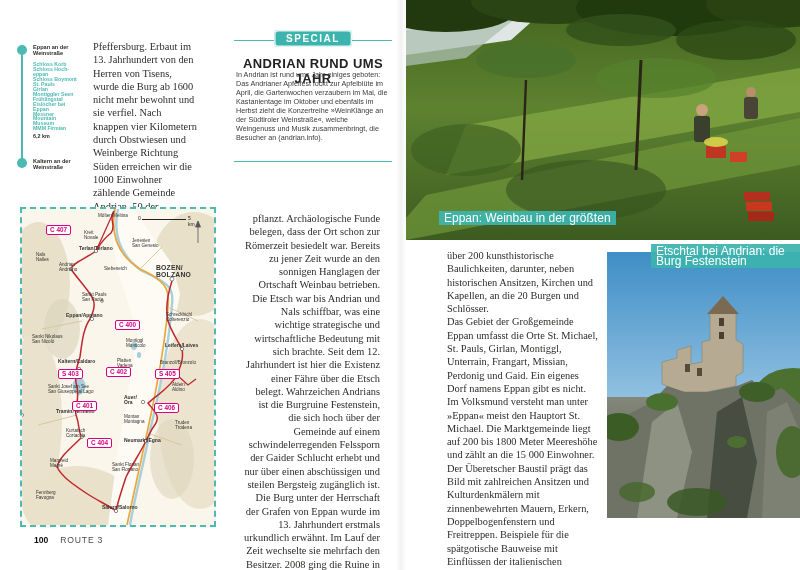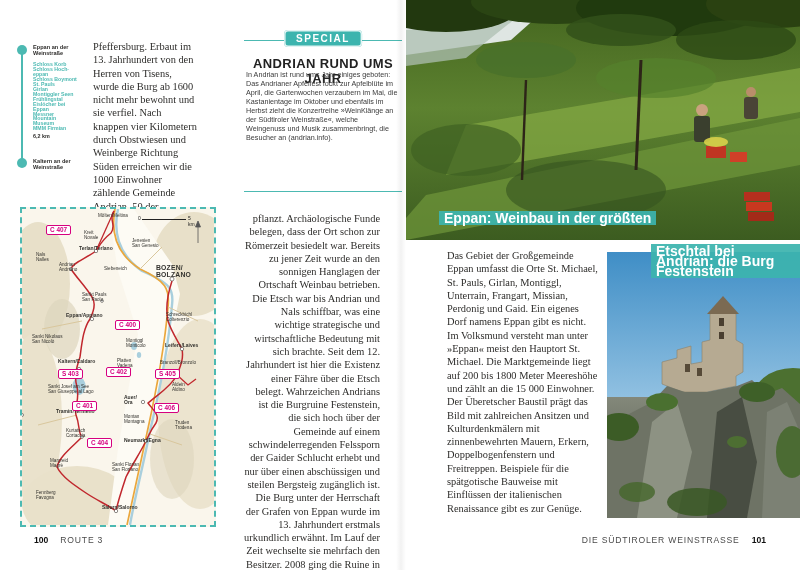--- a/index.html
+++ b/index.html
@@ -16,21 +16,21 @@
   .sb-head{position:absolute;left:33px;width:52px;font-size:5.6px;line-height:6.4px;font-weight:bold;color:#2e2d2b;}
   .sb-list{position:absolute;left:33px;top:62px;width:48px;font-size:5.2px;line-height:4.95px;color:#4cb9b2;font-weight:bold;}
   .sb-list div{margin:0;}
   .sb-dist{position:absolute;left:33px;top:133px;font-size:5.4px;font-weight:bold;color:#2e2d2b;}
 
   
   .col1{position:absolute;left:93px;top:40px;width:104px;font-size:10.4px;line-height:13.3px;
         text-align:left;color:#2e2d2b;}
 
   
-  .special{position:absolute;left:244px;top:30px;width:158px;height:162px;}
+  .special{position:absolute;left:234px;top:30px;width:158px;height:132px;}
   .sp-rule-top{position:absolute;left:0;top:10px;width:100%;height:1px;background:#4cb9b2;}
   .sp-rule-bot{position:absolute;left:0;bottom:0;width:100%;height:1px;background:#4cb9b2;}
   .sp-badge{position:absolute;left:50%;top:0;transform:translateX(-50%);background:#3cb4ae;color:#fff;
             font-size:10px;font-weight:bold;letter-spacing:1.5px;padding:3px 12px;border-radius:4px;
             box-shadow:inset 0 0 0 1.5px rgba(255,255,255,.85);}
   .sp-title{position:absolute;left:0;top:26px;width:100%;text-align:center;font-size:13px;
             font-weight:bold;letter-spacing:.4px;color:#222;}
   .sp-body{position:absolute;left:2px;top:40px;width:152px;font-size:7.2px;line-height:9px;color:#3a3a3a;}
 
   
@@ -50,22 +50,22 @@
   
   .col2{position:absolute;left:228px;top:196px;width:168px;font-size:10.4px;line-height:13.3px;}
   .col2 h3{margin:9px 0 6px 0;font-family:"Liberation Sans",sans-serif;font-size:10.5px;
            letter-spacing:.6px;color:#3ab5ae;font-weight:bold;}
   .col2 p{margin:16px;text-align:right;}
 
   
   .photo-top{position:absolute;left:406px;top:0;width:394px;height:240px;overflow:hidden;}
   .photo-right{position:absolute;left:607px;top:252px;width:193px;height:266px;overflow:hidden;}
   .cap{position:absolute;z-index:5;}
-  .cap span{display:inline-block;background:rgba(60,180,174,.93);color:#fff;font-weight:bold;
-            font-size:14px;line-height:10px;padding:2px 5px;}
+  .cap span{display:inline-block;background:rgba(60,180,174,.93);color:#fff;font-weight:normal;
+            font-size:12px;line-height:10px;padding:2px 5px;}
   .cap1{left:439px;top:211px;}
   .cap1 span{display:block;width:max-content;margin-bottom:1px;}
   .cap2{left:651px;top:244px;}
 
   
   .col3{position:absolute;left:447px;top:249px;width:153px;font-size:10.4px;line-height:13.3px;}
   .col3 p{margin:0;}
 
   
   .foot{position:absolute;top:535px;font-size:8.6px;letter-spacing:.8px;color:#4a4a4a;}
@@ -300,20 +300,18 @@
       <ellipse cx="90" cy="250" rx="30" ry="14" fill="#3a5824" opacity=".85"></ellipse>
       <ellipse cx="30" cy="240" rx="18" ry="10" fill="#45662b" opacity=".8"></ellipse>
       <ellipse cx="130" cy="190" rx="10" ry="6" fill="#4e7231" opacity=".9"></ellipse>
     </svg>
   </div>
   <div class="cap cap2">
     <span>Etschtal bei Andrian: die Burg Festenstein</span>
   </div>
 
   <div class="col3 serif" id="col3">
+      <p>über 200 kunsthistorische Baulichkeiten, darunter, neben historischen Ansitzen, Kirchen und Kapellen, an die 20 Burgen und Schlösser.</p>
       <p>Das Gebiet der Großgemeinde Eppan umfasst die Orte St. Michael, St. Pauls, Girlan, Montiggl, Unterrain, Frangart, Missian, Perdonig und Gaid. Ein eigenes Dorf namens Eppan gibt es nicht. Im Volksmund versteht man unter »Eppan« meist den Hauptort St. Michael. Die Marktgemeinde liegt auf 200 bis 1800 Meter Meereshöhe und zählt an die 15 000 Einwohner. Der Überetscher Baustil prägt das Bild mit zahlreichen Ansitzen und Kulturdenkmälern mit zinnenbewehrten Mauern, Erkern, Doppelbogenfenstern und Freitreppen. Beispiele für die spätgotische Bauweise mit Einflüssen der italienischen Renaissance gibt es zur Genüge.</p>
     </div>
 
-  <div class="foot foot-r">
-    <span>DIE SÜDTIROLER WEINSTRASSE</span><span class="pg">101</span>
-  </div>
 
 </div>
 
 </body></html>

